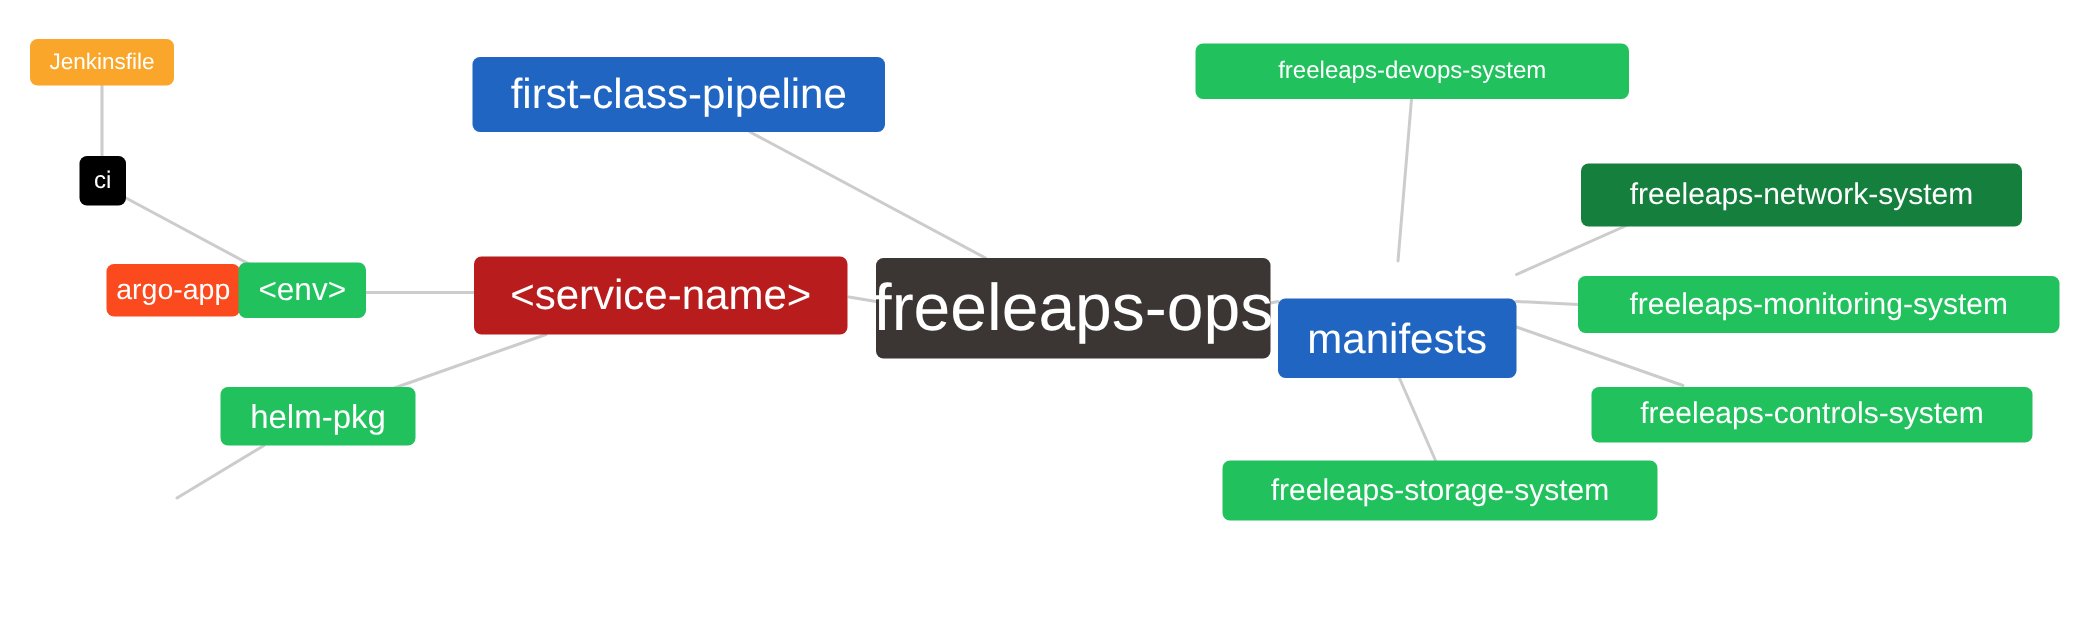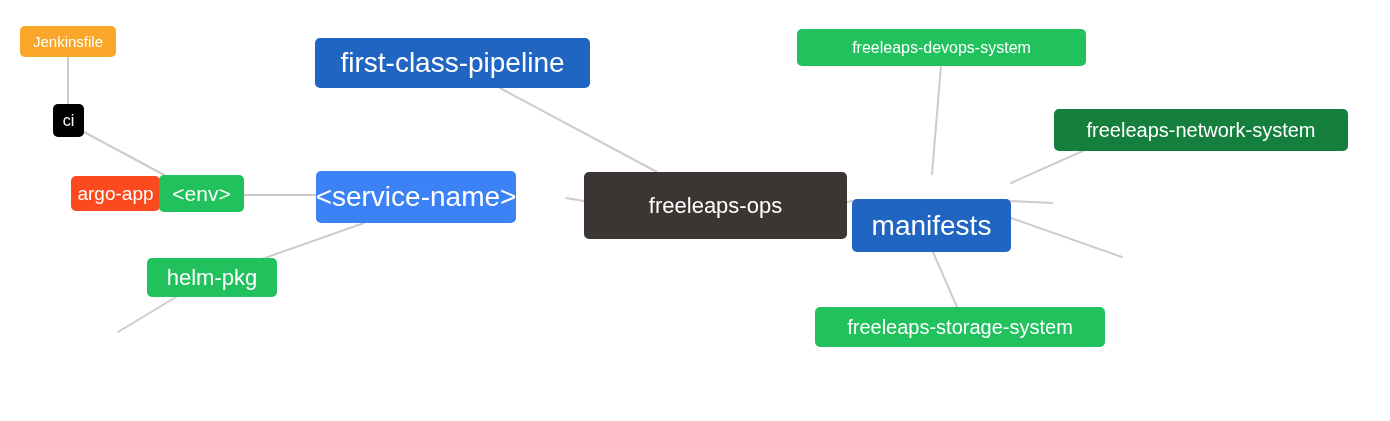--- a/index.html
+++ b/index.html
@@ -57,20 +57,22 @@
       <line x1="1011" y1="201" x2="1052" y2="203" stroke="#cccccc" stroke-width="2" stroke-linecap="round"></line>
       <line x1="1011" y1="218" x2="1122" y2="257" stroke="#cccccc" stroke-width="2" stroke-linecap="round"></line>
       <line x1="922" y1="227" x2="957" y2="307" stroke="#cccccc" stroke-width="2" stroke-linecap="round"></line>
     </svg>
 
 <div class="node" style="left: 20px; top: 26px; width: 96px; height: 31px; background: rgb(249, 166, 42); color: rgb(255, 255, 255); font-size: 15px;">Jenkinsfile</div>
     <div class="node" style="left: 53px; top: 104px; width: 31px; height: 33px; background: #000000; color: rgb(255, 255, 255); font-size: 16px;">ci</div>
     <div class="node" style="left: 31px; top: 176px; width: 89px; height: 35px; background: rgb(251, 74, 30); color: rgb(255, 255, 255); font-size: 19px; margin-left: 40px;">argo-app</div>
     <div class="node" style="left: 159px; top: 175px; width: 85px; height: 37px; background: rgb(33, 194, 94); color: rgb(255, 255, 255); font-size: 21px;">&lt;env&gt;</div>
     <div class="node" style="left: 315px; top: 38px; width: 275px; height: 50px; background: rgb(32, 101, 194); color: rgb(255, 255, 255); font-size: 28px;">first-class-pipeline</div>
-    <div class="node" style="left: 316px; top: 171px; width: 200px; height: 52px; background: #3b82f6; color: rgb(255, 255, 255); font-size: 28px;">&lt;service-name&gt;</div>
-    <div class="node" style="left: 584px; top: 172px; width: 263px; height: 67px; background: rgb(59, 54, 51); color: rgb(255, 255, 255); font-size: 22px;">freeleaps-ops</div>
+    <div class="node" style="left: 316px; top: 171px; width: 249px; height: 52px; background: #b91c1c; color: rgb(255, 255, 255); font-size: 28px;">&lt;service-name&gt;</div>
+    <div class="node" style="left: 584px; top: 172px; width: 263px; height: 67px; background: rgb(59, 54, 51); color: rgb(255, 255, 255); font-size: 44px;">freeleaps-ops</div>
     <div class="node" style="left: 852px; top: 174px; width: 159px; height: 53px; background: rgb(32, 101, 194); color: rgb(255, 255, 255); font-size: 28px; margin-top: 25px;">manifests</div>
     <div class="node" style="left: 147px; top: 258px; width: 130px; height: 39px; background: rgb(33, 194, 94); color: rgb(255, 255, 255); font-size: 22px;">helm-pkg</div>
     <div class="node" style="left: 797px; top: 29px; width: 289px; height: 37px; background: rgb(33, 194, 94); color: rgb(255, 255, 255); font-size: 16px;">freeleaps-devops-system</div>
     <div class="node" style="left: 1054px; top: 109px; width: 294px; height: 42px; background: #15803d; color: rgb(255, 255, 255); font-size: 20px;">freeleaps-network-system</div>
+    <div class="node" style="left: 1052px; top: 184px; width: 321px; height: 38px; background: rgb(33, 194, 94); color: rgb(255, 255, 255); font-size: 20px;">freeleaps-monitoring-system</div>
+    <div class="node" style="left: 1061px; top: 258px; width: 294px; height: 37px; background: rgb(33, 194, 94); color: rgb(255, 255, 255); font-size: 20px;">freeleaps-controls-system</div>
     <div class="node" style="left: 815px; top: 307px; width: 290px; height: 40px; background: rgb(33, 194, 94); color: rgb(255, 255, 255); font-size: 20px; text-align: center;">freeleaps-storage-system</div>
   </div>
 
 </body></html>

